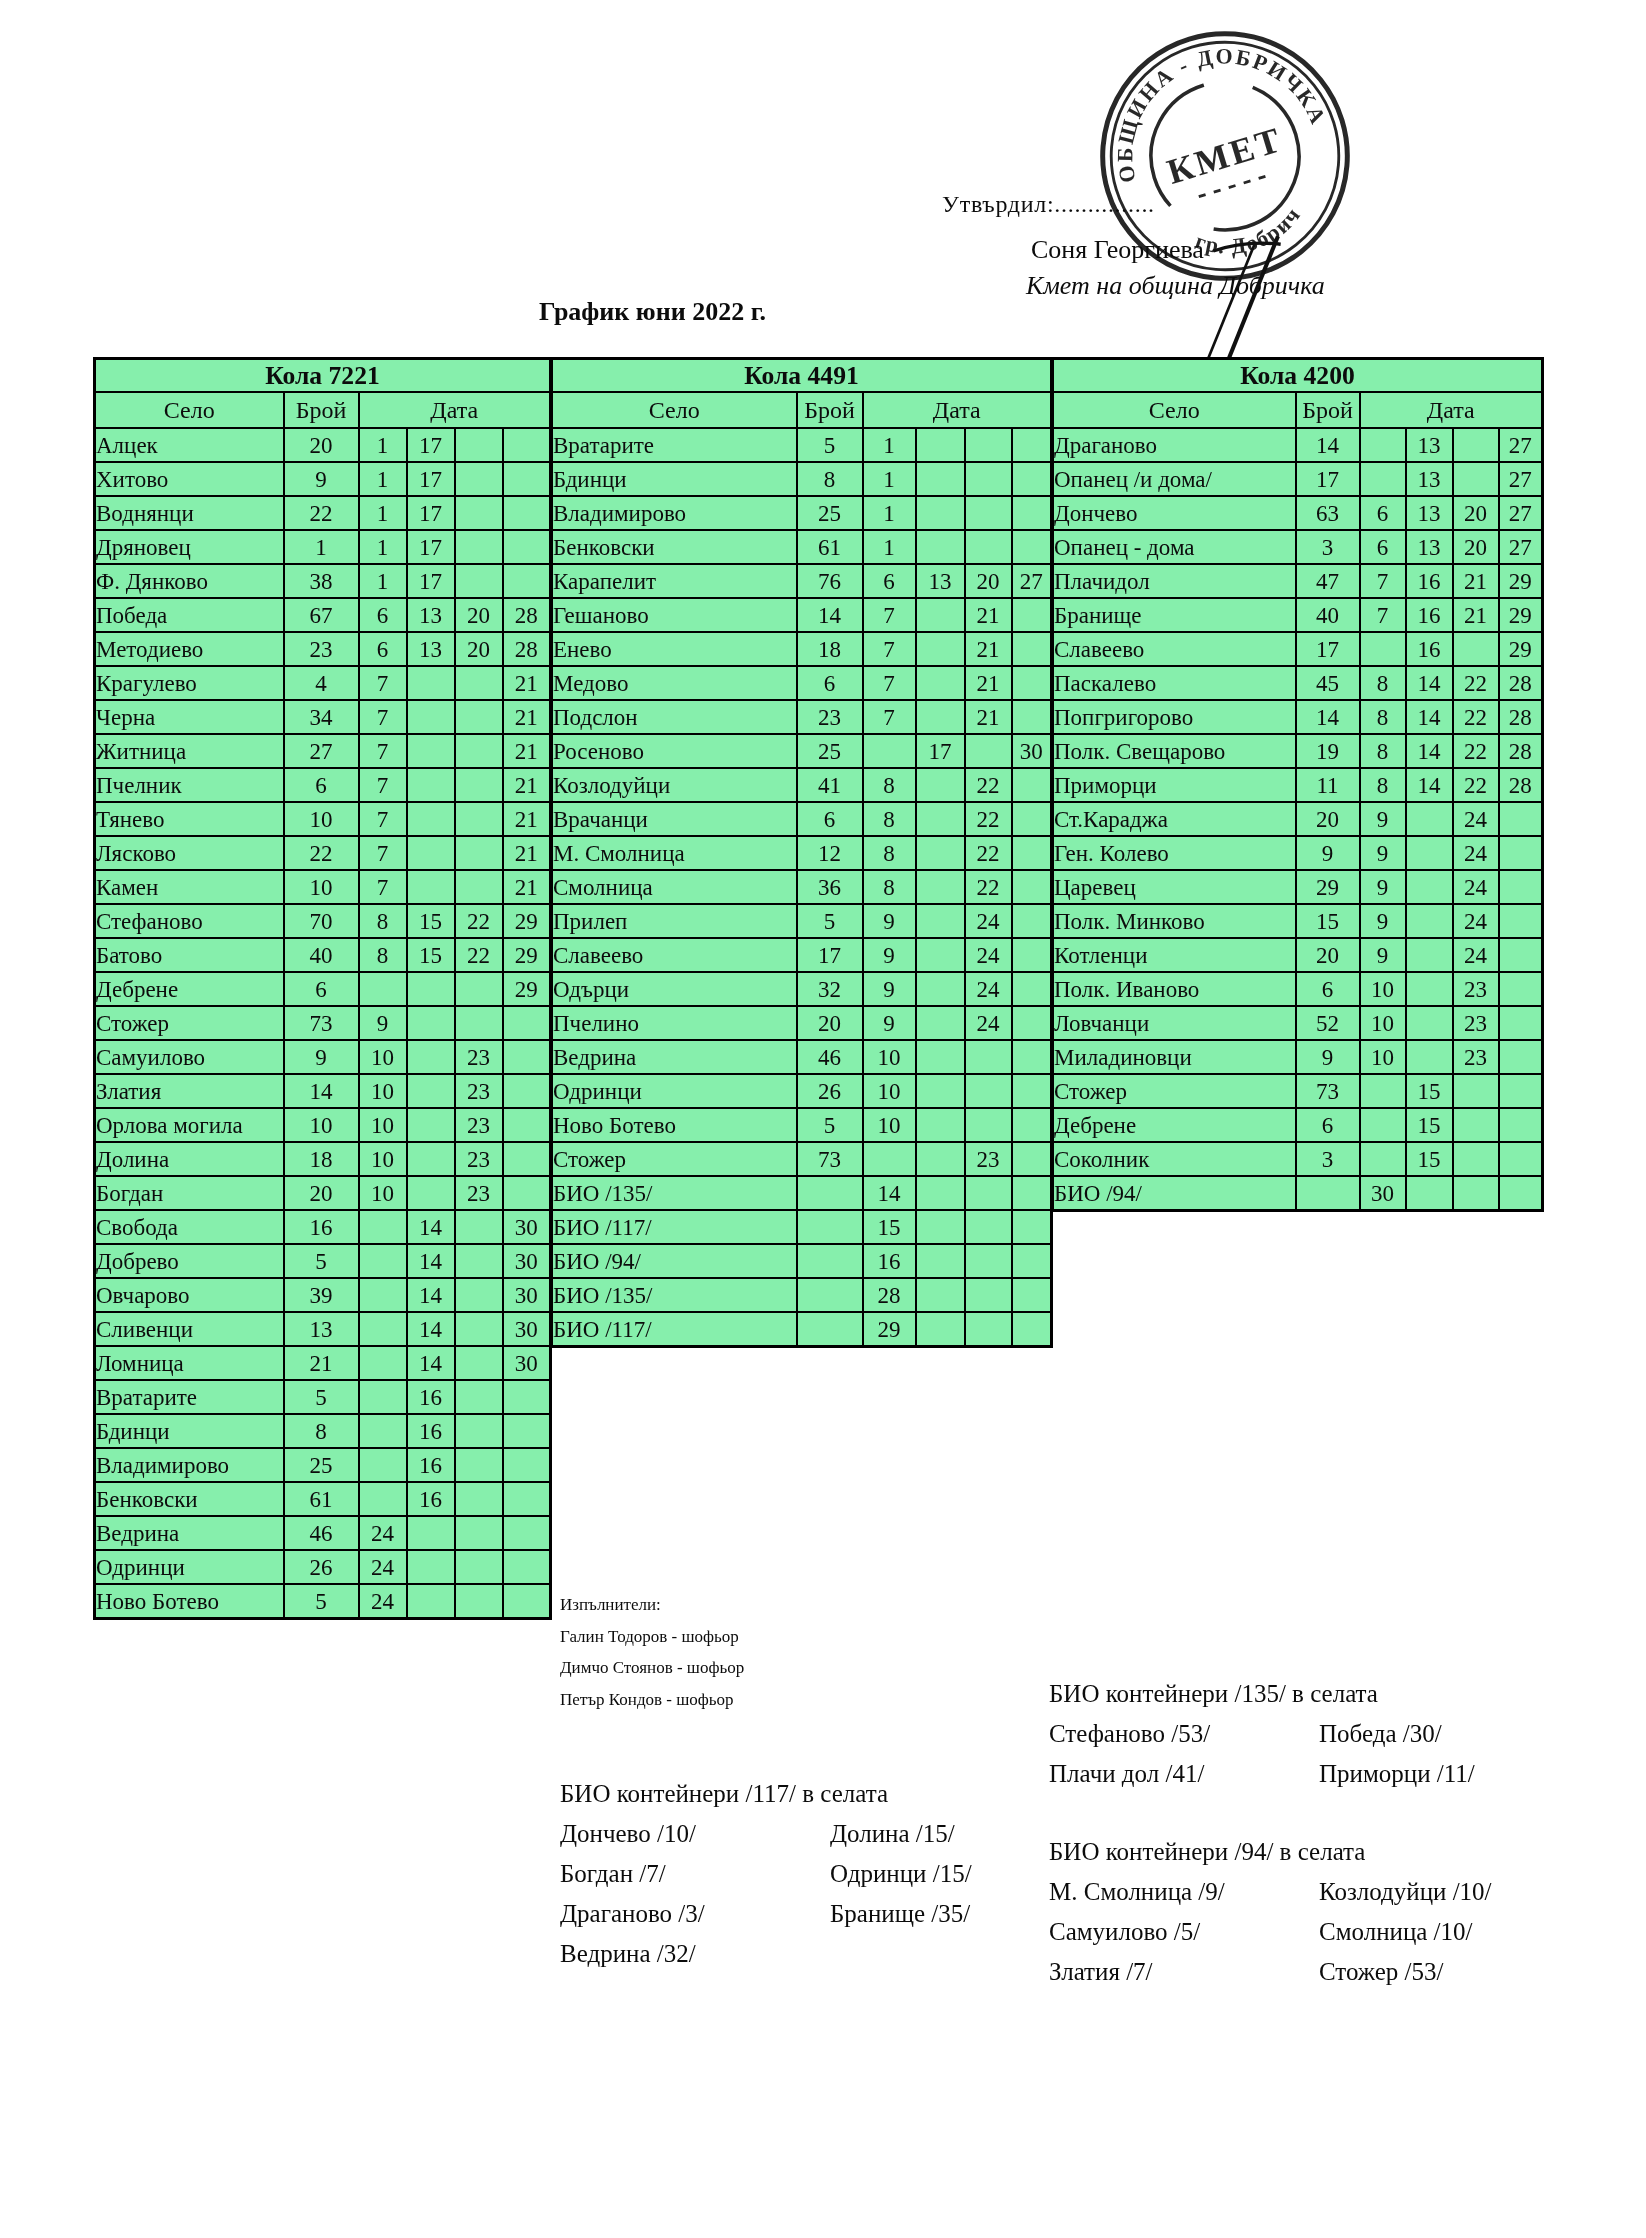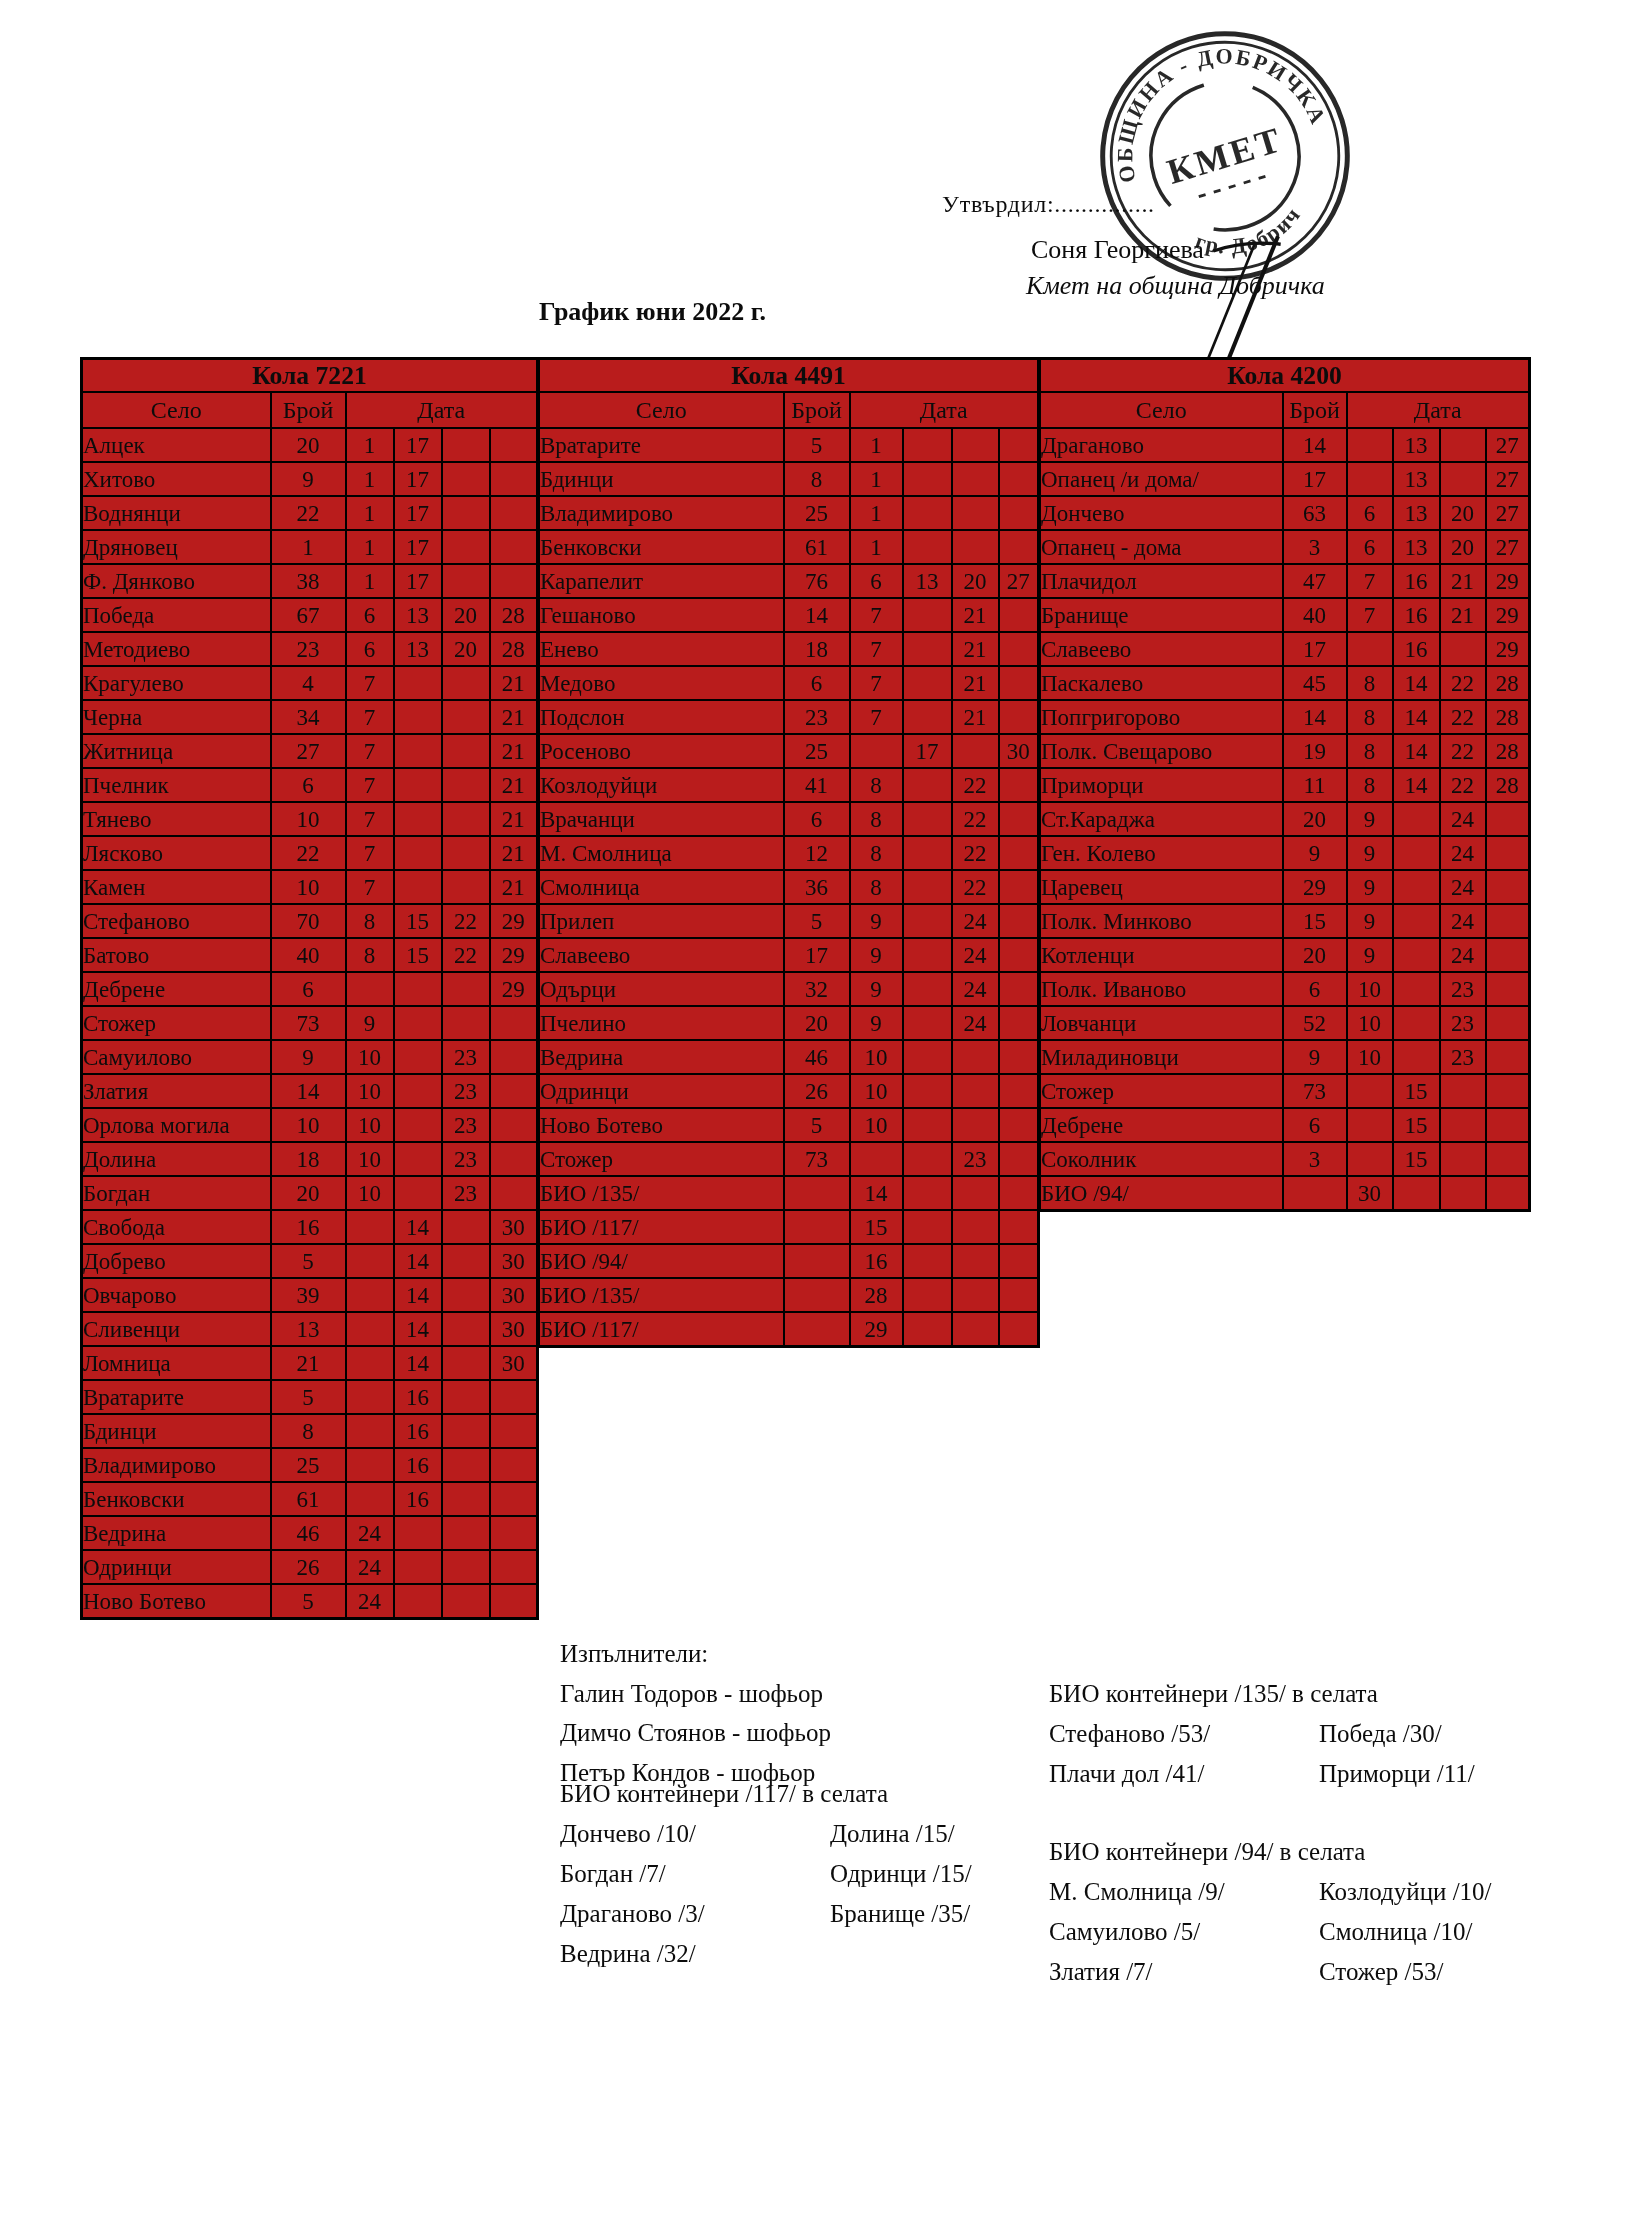--- a/index.html
+++ b/index.html
@@ -13,34 +13,34 @@
   }
   
   .approve-label{position:absolute;left:942px;top:191px;font-size:24px;letter-spacing:0.7px;}
   .approve-name{position:absolute;left:1031px;top:235px;font-size:26px;}
   .approve-role{position:absolute;left:1026px;top:271px;font-size:26px;font-style:italic;}
   
   .stamp{position:absolute;left:1097px;top:28px;width:256px;height:256px;transform:rotate(-17deg);opacity:.92;}
   
   .doc-title{position:absolute;left:539px;top:297px;font-size:26px;font-weight:bold;}
   
-  table.kola{position:absolute;top:357px;border-collapse:collapse;table-layout:fixed;background:#b91c1c;}
+  table.kola{position:absolute;top:357px;border-collapse:collapse;table-layout:fixed;background:#86efac;margin-left:13px;}
   table.kola td,table.kola th{border:2px solid #000;padding:0;font-size:23px;line-height:1;overflow:hidden;white-space:nowrap;}
   table.kola{border:3.4px solid #000;}
   table.kola th.kola-name{font-size:25.6px;font-weight:bold;height:31px;}
   table.kola th.h2{font-size:24px;font-weight:normal;height:34px;}
   table.kola td{height:32px;}
   td.v{text-align:left;padding-left:6.7px;}
   td.n{text-align:center;font-size:23.6px;border-left:3.4px solid #000;border-right:3.4px solid #000;}
   td.d{text-align:center;font-size:23.6px;}
   #t1{left:80px;width:456px;}
   #t2{left:537px;width:502px;padding-left:28px;}
   #t3{left:1038px;width:489px;}
   
-  .exec{position:absolute;left:560px;top:1640px;font-size:25px;}
+  .exec{position:absolute;left:560px;top:1595px;font-size:17px;}
   .exec div{margin-bottom:11.5px;}
   .bio{position:absolute;font-size:25px;}
   .bio .bio-title{margin-bottom:12px;}
   .bio .pair{display:flex;margin-bottom:12px;gap:34px;}
   .bio .pl{width:236px;}
   #bio117{left:560px;top:1780px;}
   #bio135{left:1049px;top:1680px;}
   #bio94{left:1049px;top:1838px;}
   .sig-overlay{position:absolute;left:0;top:0;pointer-events:none;}
 </style>

